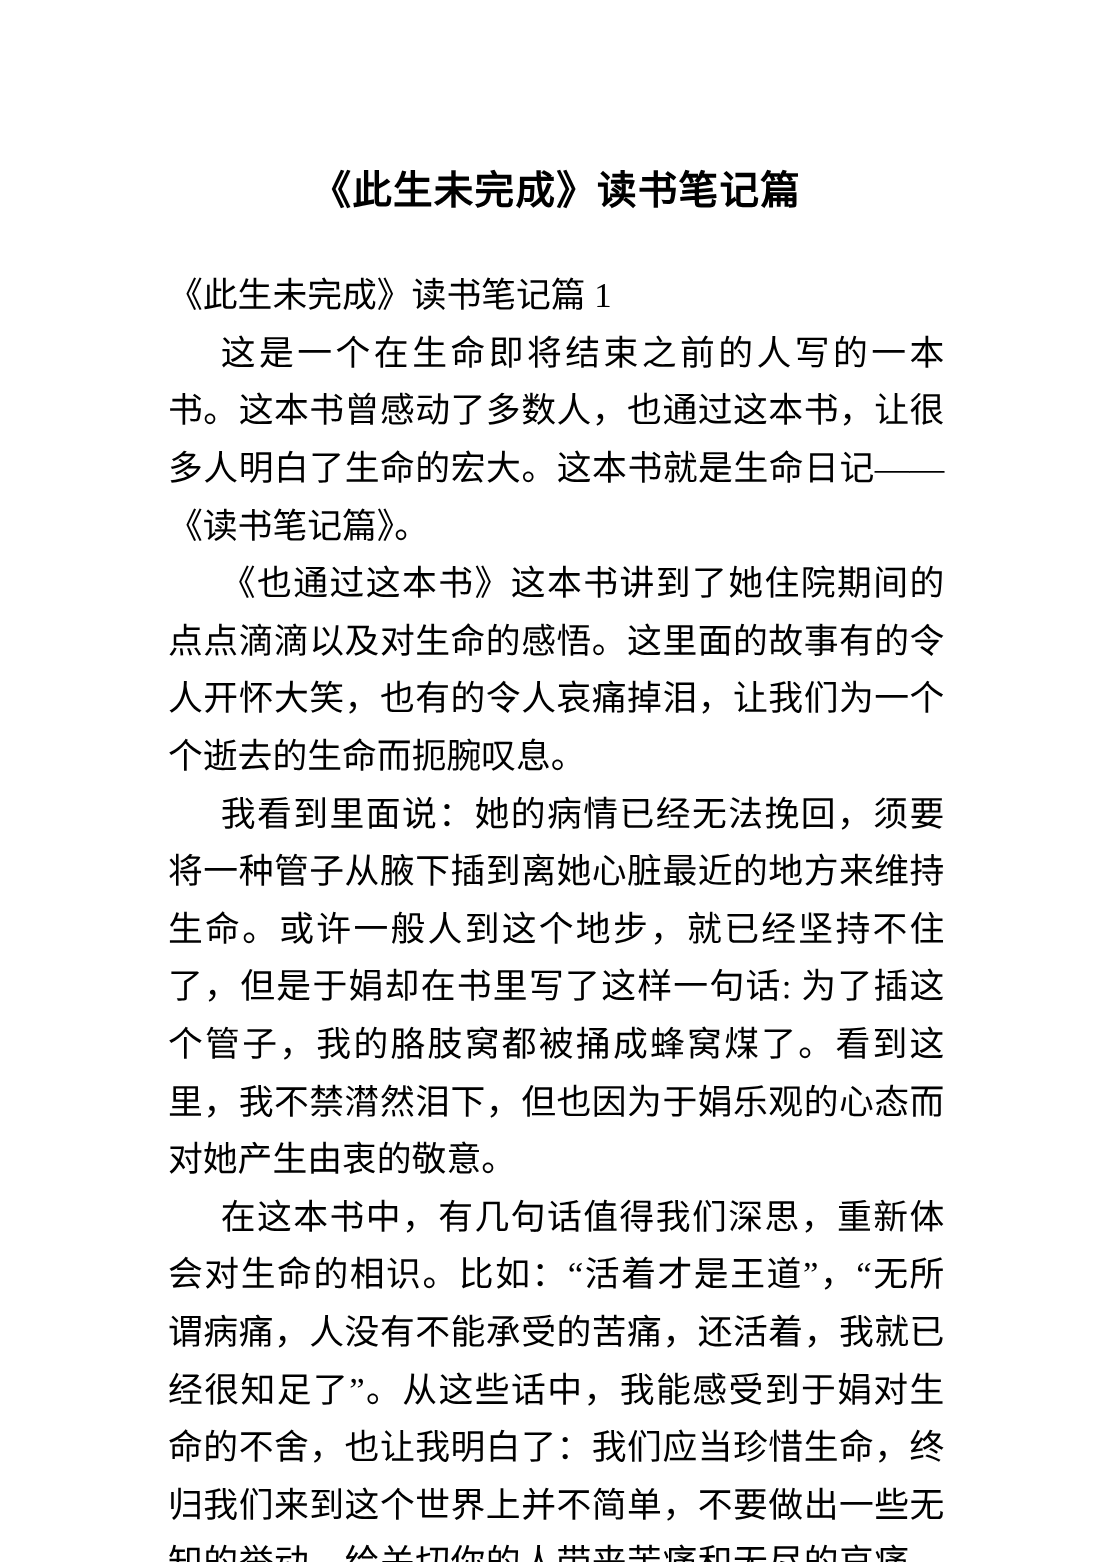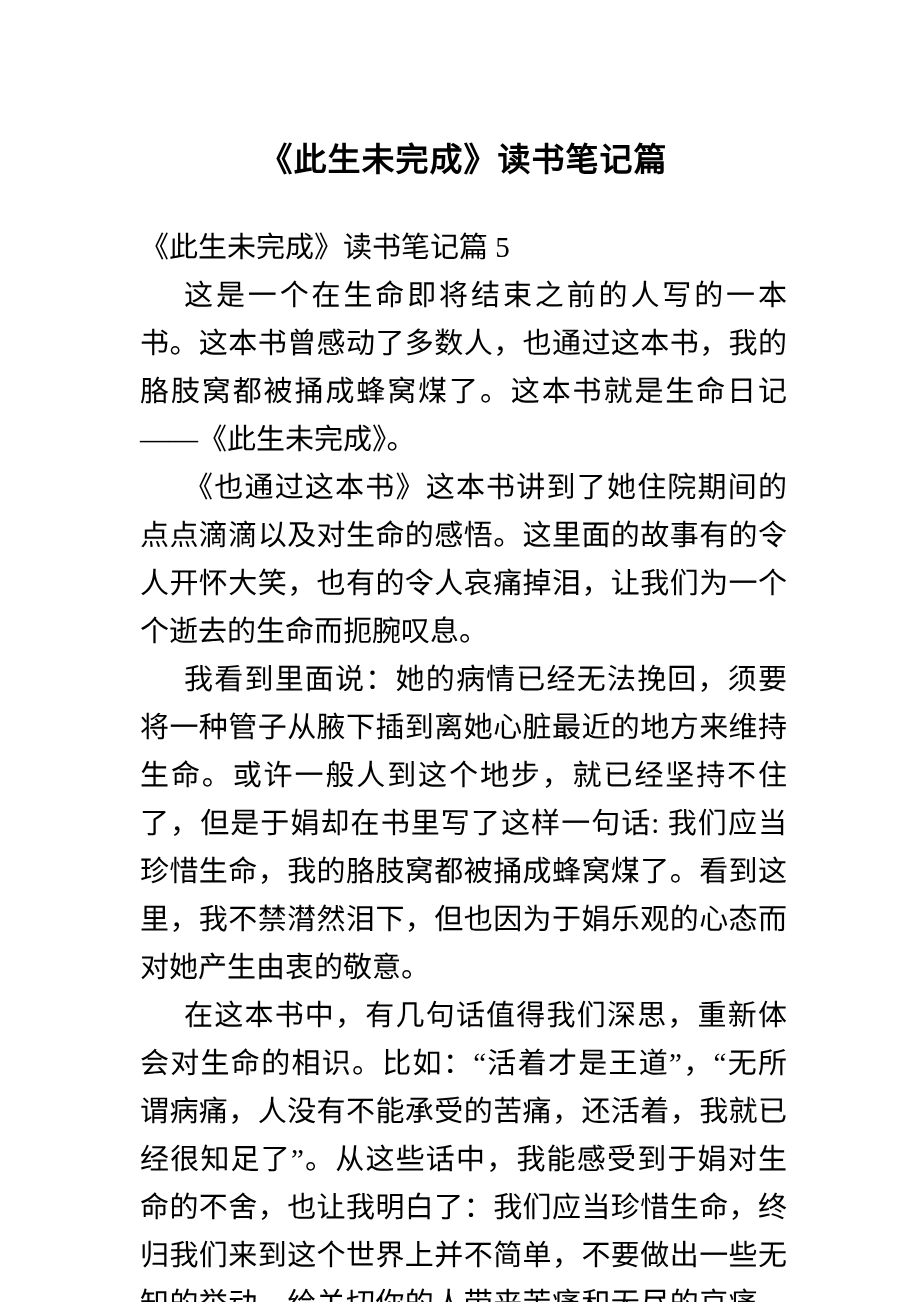--- a/index.html
+++ b/index.html
@@ -42,19 +42,19 @@
     text-align: justify;
     text-indent: 44px;
   }
 </style>
 </head>
 <body>
 
 <div class="page">
   <div class="doc">
     <h1 class="doc-title">《此生未完成》读书笔记篇</h1>
-    <p class="doc-subtitle">《此生未完成》读书笔记篇 5</p>
-    <p class="para">这是一个在生命即将结束之前的人写的一本书。这本书曾感动了多数人，也通过这本书，我的胳肢窝都被捅成蜂窝煤了。这本书就是生命日记——《此生未完成》。</p>
+    <p class="doc-subtitle">《此生未完成》读书笔记篇 1</p>
+    <p class="para">这是一个在生命即将结束之前的人写的一本书。这本书曾感动了多数人，也通过这本书，让很多人明白了生命的宏大。这本书就是生命日记——《读书笔记篇》。</p>
     <p class="para">《也通过这本书》这本书讲到了她住院期间的点点滴滴以及对生命的感悟。这里面的故事有的令人开怀大笑，也有的令人哀痛掉泪，让我们为一个个逝去的生命而扼腕叹息。</p>
-    <p class="para">我看到里面说：她的病情已经无法挽回，须要将一种管子从腋下插到离她心脏最近的地方来维持生命。或许一般人到这个地步，就已经坚持不住了，但是于娟却在书里写了这样一句话: 我们应当珍惜生命，我的胳肢窝都被捅成蜂窝煤了。看到这里，我不禁潸然泪下，但也因为于娟乐观的心态而对她产生由衷的敬意。</p>
+    <p class="para">我看到里面说：她的病情已经无法挽回，须要将一种管子从腋下插到离她心脏最近的地方来维持生命。或许一般人到这个地步，就已经坚持不住了，但是于娟却在书里写了这样一句话: 为了插这个管子，我的胳肢窝都被捅成蜂窝煤了。看到这里，我不禁潸然泪下，但也因为于娟乐观的心态而对她产生由衷的敬意。</p>
     <p class="para">在这本书中，有几句话值得我们深思，重新体会对生命的相识。比如：“活着才是王道”，“无所谓病痛，人没有不能承受的苦痛，还活着，我就已经很知足了”。从这些话中，我能感受到于娟对生命的不舍，也让我明白了：我们应当珍惜生命，终归我们来到这个世界上并不简单，不要做出一些无知的举动，给关切你的人带来苦痛和无尽的哀痛。记得我常在报纸上看到，很多孩子因为和父母的看法达不成一</p>
   </div>
 </div>
 
 </body></html>

